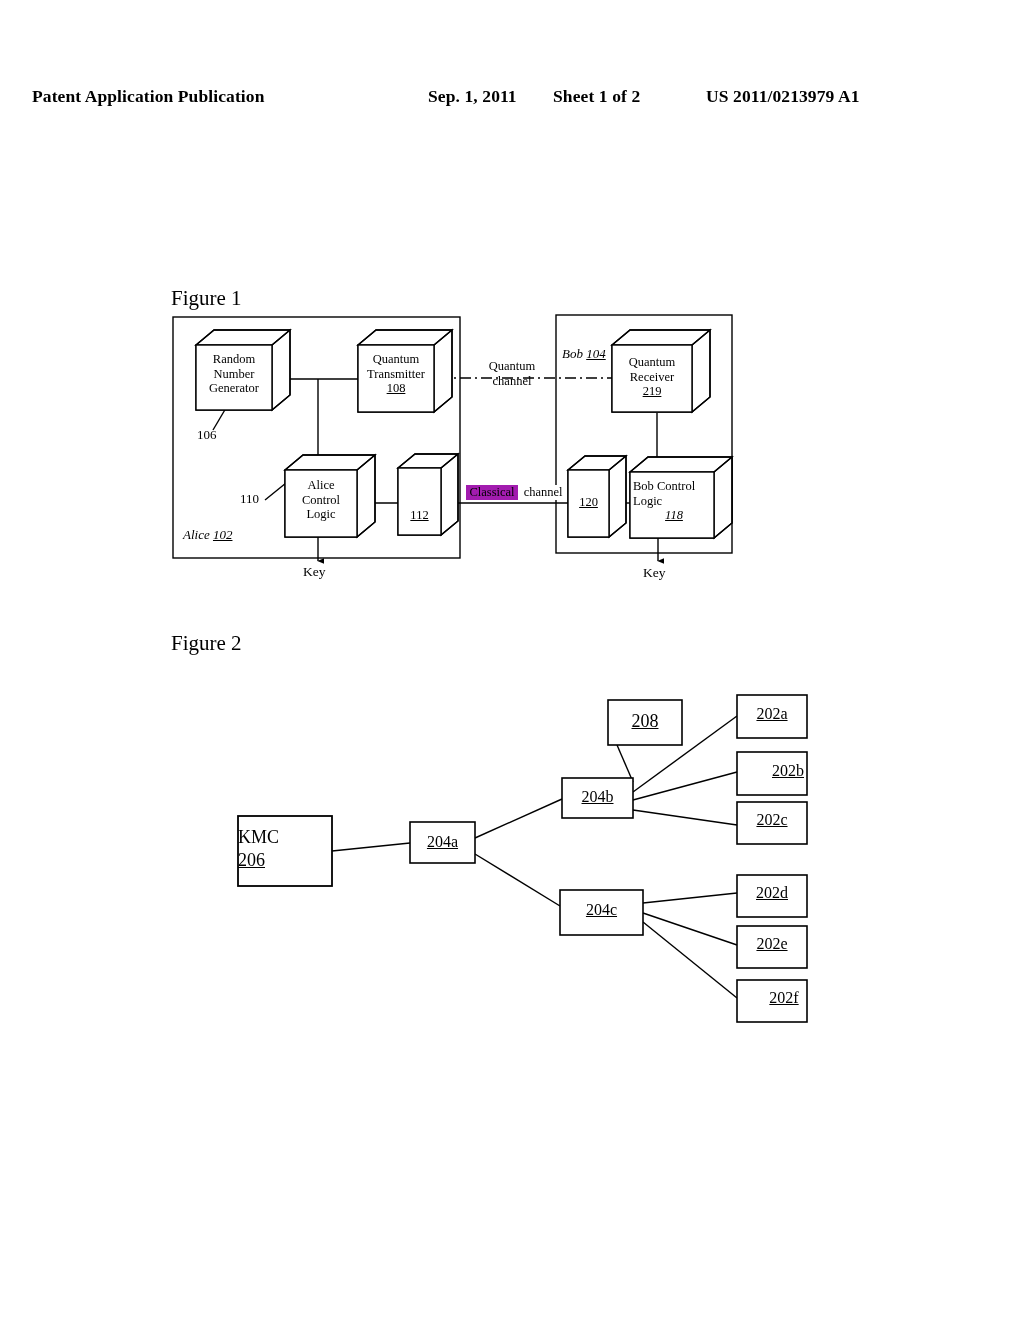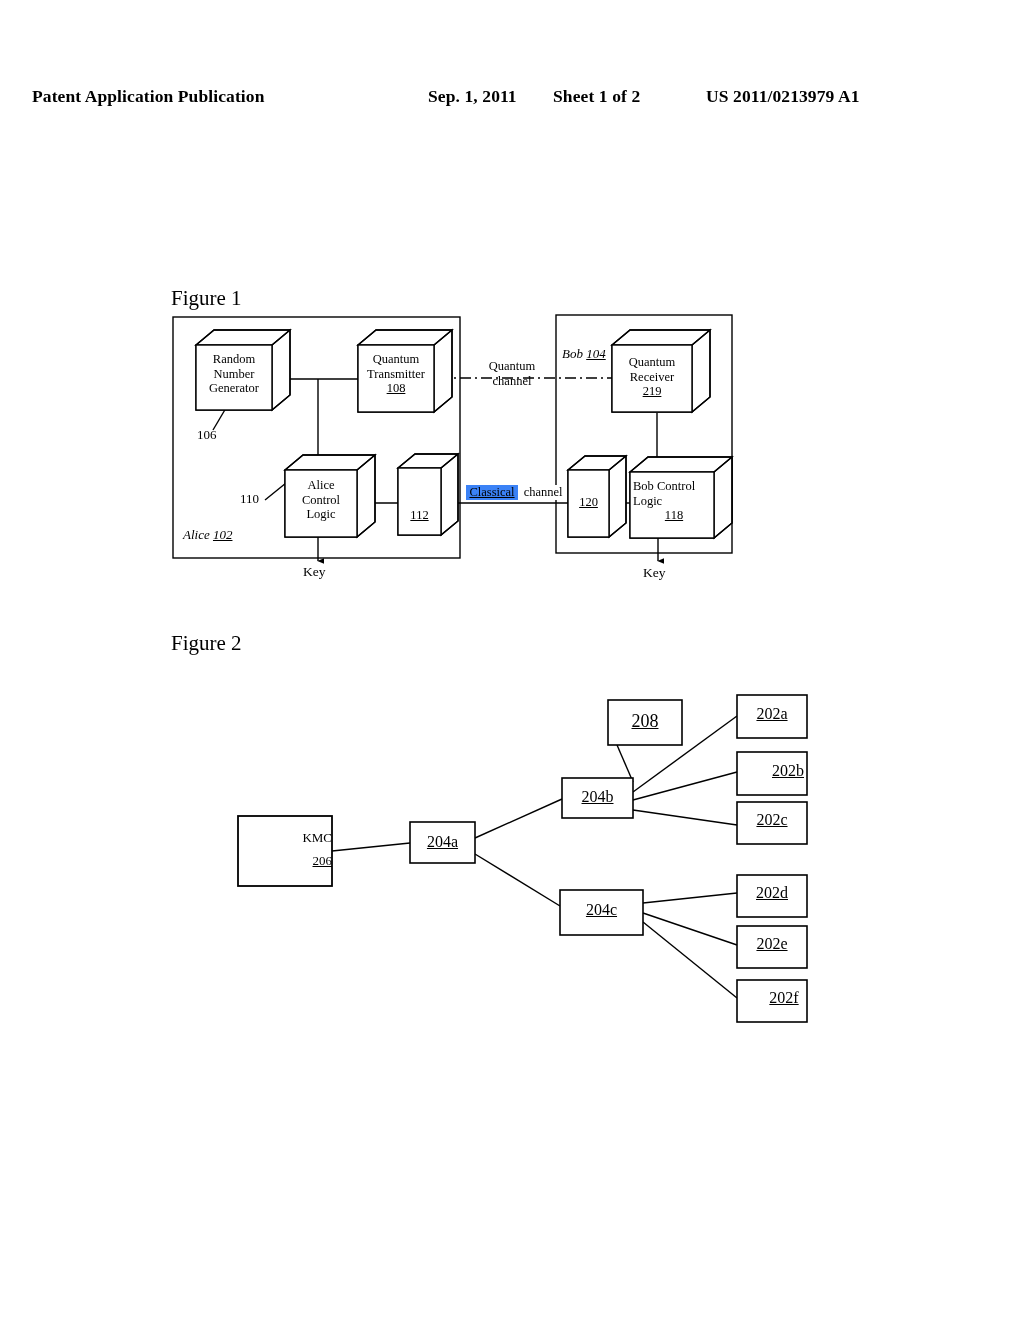--- a/index.html
+++ b/index.html
@@ -99,22 +99,22 @@
   .node-lbl {
     position: absolute;
     font-size: 16px;
     text-align: center;
     white-space: nowrap;
     text-decoration: underline;
   }
   .node-lbl.big { font-size: 18px; }
   .kmc-lbl {
     position: absolute;
-    font-size: 13px;
-    text-align: right;
+    font-size: 18px;
+    text-align: left;
     white-space: nowrap;
     line-height: 23px;
   }
   .kmc-lbl .n { text-decoration: underline; }
 </style>
 </head>
 <body>
 
 <div id="page">
 
@@ -271,30 +271,30 @@
     <div>Quantum</div>
     <div>Receiver</div>
     <div class="u">219</div>
   </div>
 
   <div class="lbl u" style="left:568px; top:495px; width:41px;">120</div>
 
   <div class="lbl block" style="left:629px; top:479px; width:86px; text-align:left; padding-left:4px;">
     <div>Bob Control</div>
     <div>Logic</div>
-    <div class="u" style="text-align:center; margin-left:-4px;">118</div>
+    <div class="u" style="text-align:center; margin-left:-4px;font-style:italic;">118</div>
   </div>
 
   <div class="chan" style="left:462px; top:359px; width:100px;">
     <div style="background:#fff; display:inline-block; padding:0 2px;">Quantum</div>
     <div>channel</div>
   </div>
 
   <div class="chan" style="left:466px; top:485px; width:100px;">
-    <div style="background:#3b82f6; display:inline-block; padding:0 3px;text-decoration:underline;">Classical</div>
+    <div style="background:#a21caf; display:inline-block; padding:0 3px;">Classical</div>
     <div style="background:#fff; display:inline-block; padding:0 3px;">channel</div>
   </div>
 
   <div class="keylbl" style="left:303px; top:564px;">Key</div>
   <div class="keylbl" style="left:643px; top:565px;">Key</div>
 
   <div class="kmc-lbl" style="left:238px; top:826px; width:94px;">
     <div>KMC</div>
     <div class="n">206</div>
   </div>

